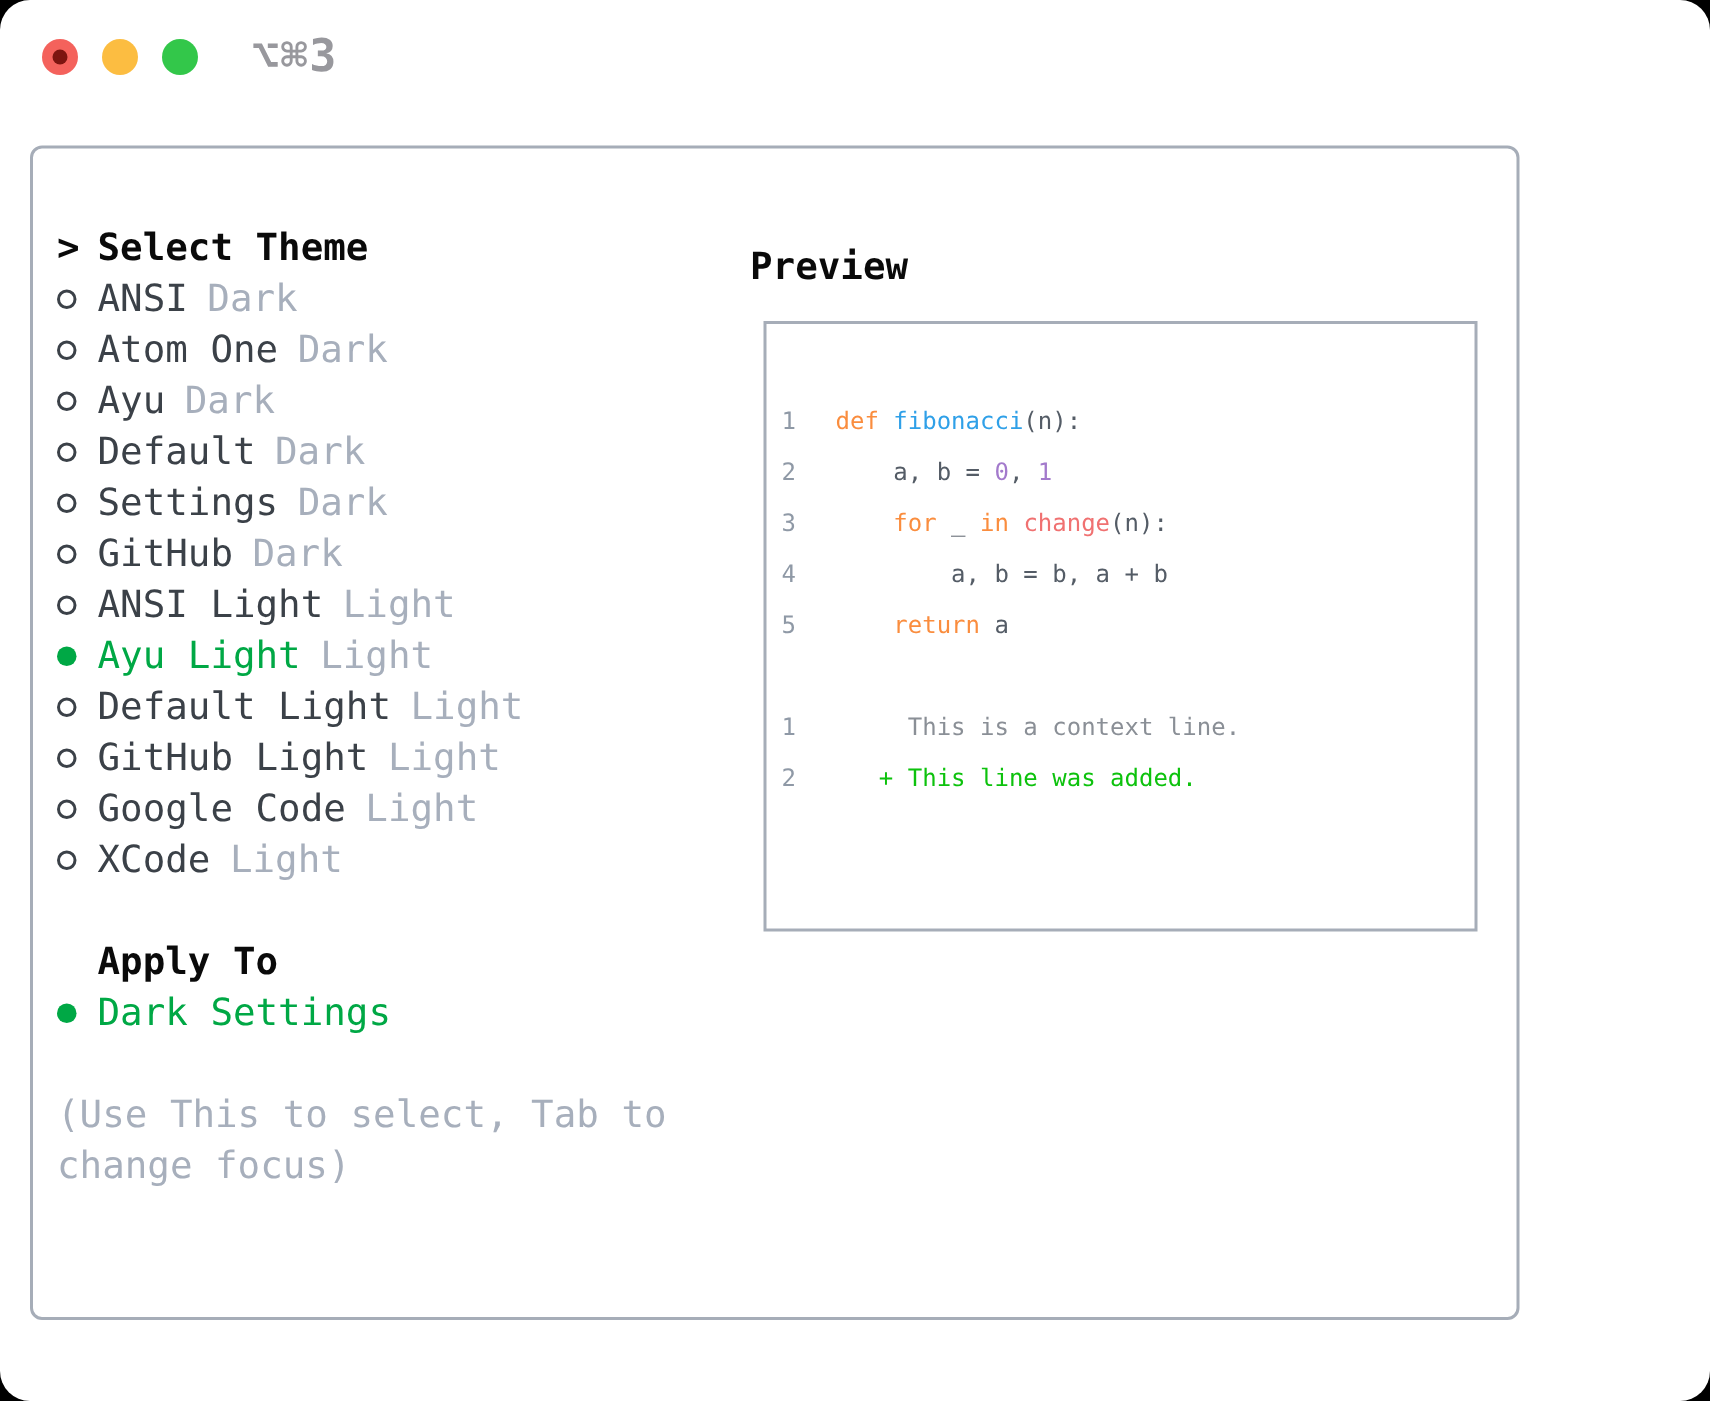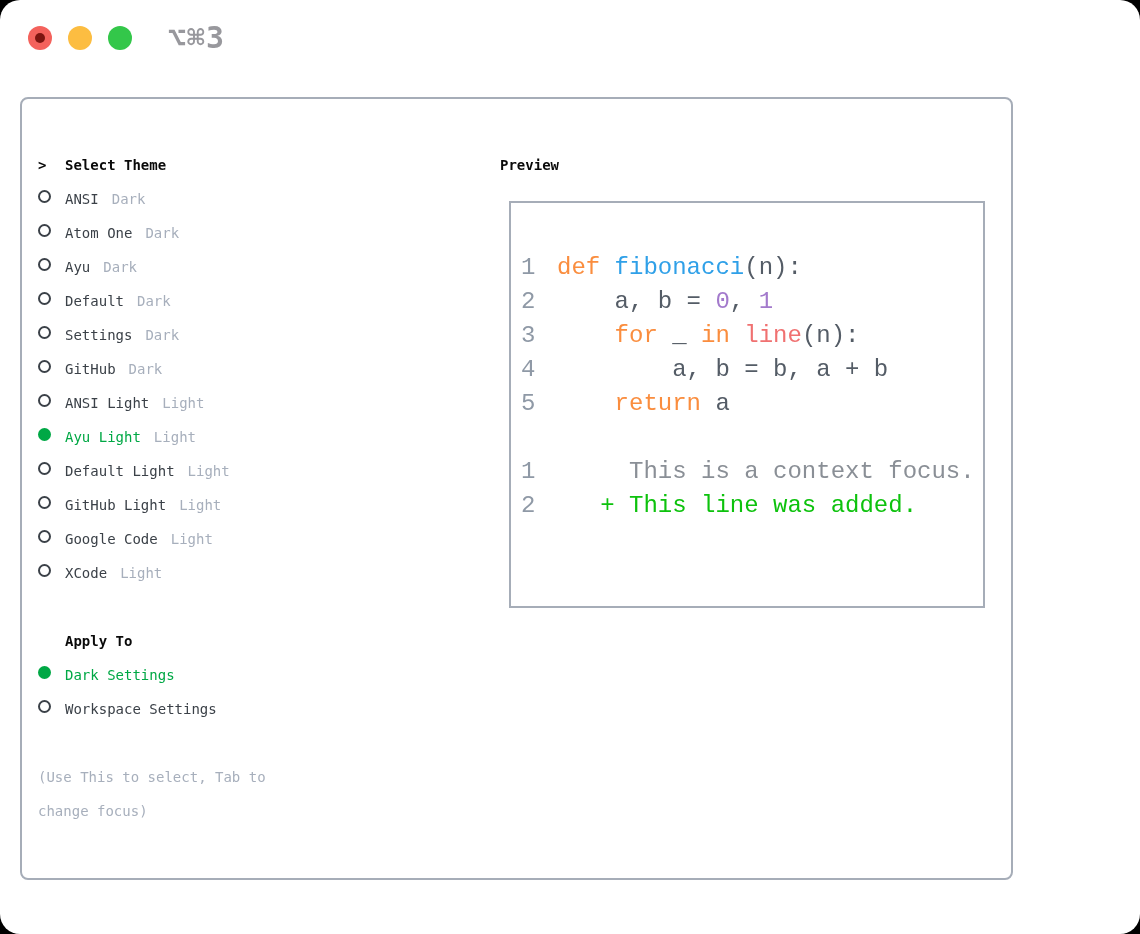--- a/index.html
+++ b/index.html
@@ -17,38 +17,38 @@
   .tl.yellow{background:var(--traffic-yellow);}
   .tl.green{background:var(--traffic-green);}
   .tl-dot{width:10px;height:10px;border-radius:50%;background:var(--traffic-red-dot);}
   .win-title{margin-left:20px;font-size:30px;font-weight:bold;color:var(--title-gray);letter-spacing:1px;line-height:24px;}
   
   .panel{
     position:absolute;left:20px;top:97px;width:993px;height:783px;box-sizing:border-box;
     border:2px solid var(--border-gray);border-radius:8px;background:#fff;
   }
   .left-col{position:absolute;left:16px;top:49px;width:450px;}
-  .right-col{position:absolute;left:478px;top:49px;}
-  .row{height:34px;line-height:34px;font-size:14px;white-space:pre;}
+  .right-col{position:absolute;left:478px;top:62px;}
+  .row{height:34px;line-height:34px;font-size:25px;white-space:pre;}
   .header-row{font-weight:bold;color:var(--heading-black);}
   .prefix{display:inline-block;width:27px;}
   .indent{padding-left:27px;}
   .dot{display:inline-block;width:13px;height:13px;border-radius:50%;box-sizing:border-box;vertical-align:1px;margin-right:14px;}
   .dot.hollow{border:2px solid var(--item-dark);}
   .dot.filled{background:var(--select-green);}
   .name{color:var(--item-dark);}
   .sel .name{color:var(--select-green);text-align:center;}
   .tag{color:var(--muted-gray);margin-left:13px;}
   .hint{color:var(--muted-gray);}
   
   .preview-box{
     box-sizing:border-box;width:476px;height:407px;margin-top:19px;margin-left:9px;
     border:2px solid var(--border-gray);padding:48px 10px 0 10px;background:#fff;
   }
-  .prow{height:34px;line-height:34px;font-size:24px;white-space:pre;font-family:Liberation Mono, monospace;}
+  .prow{height:34px;line-height:34px;font-size:16px;white-space:pre;}
   .ln{display:inline-block;width:36px;color:var(--line-num);}
   .tok-plain{color:var(--code-plain);}
   .tok-kw{color:var(--kw-orange);}
   .tok-fn{color:var(--fn-blue);}
   .tok-num{color:var(--num-purple);}
   .tok-call{color:var(--call-coral);}
   .tok-ctx{color:var(--ctx-gray);}
   .tok-del{color:var(--del-red);}
   .tok-add{color:var(--add-green);text-align:right;}
 </style>
@@ -81,35 +81,34 @@
           <div class="row theme-row sel"><span class="dot filled"></span><span class="name">Ayu Light</span><span class="tag">Light</span></div>
           <div class="row theme-row"><span class="dot hollow"></span><span class="name">Default Light</span><span class="tag">Light</span></div>
           <div class="row theme-row"><span class="dot hollow"></span><span class="name">GitHub Light</span><span class="tag">Light</span></div>
           <div class="row theme-row"><span class="dot hollow"></span><span class="name">Google Code</span><span class="tag">Light</span></div>
           <div class="row theme-row"><span class="dot hollow"></span><span class="name">XCode</span><span class="tag">Light</span></div>
         </div>
       <div class="row"></div>
       <div class="row header-row indent">Apply To</div>
       <div id="apply-rows">
           <div class="row theme-row sel"><span class="dot filled"></span><span class="name">Dark Settings</span></div>
-          <div class="row theme-row"><span class="dot hollow"></span><span class="name">Workspace Settings</span></div>
         </div>
       <div class="row"></div>
       <div class="row hint">(Use This to select, Tab to</div>
       <div class="row hint">change focus)</div>
     </div>
 
     <div class="right-col">
       <div class="row header-row">Preview</div>
       <div class="preview-box" id="preview-box">
           <div class="prow"><span class="ln">1</span><span class="tok-kw">def </span><span class="tok-fn">fibonacci</span><span class="tok-plain">(n):</span></div>
           <div class="prow"><span class="ln">2</span><span class="tok-plain">    a, b = </span><span class="tok-num">0</span><span class="tok-plain">, </span><span class="tok-num">1</span></div>
-          <div class="prow"><span class="ln">3</span><span class="tok-plain">    </span><span class="tok-kw">for</span><span class="tok-plain"> _ </span><span class="tok-kw">in</span><span class="tok-plain"> </span><span class="tok-call">line</span><span class="tok-plain">(n):</span></div>
+          <div class="prow"><span class="ln">3</span><span class="tok-plain">    </span><span class="tok-kw">for</span><span class="tok-plain"> _ </span><span class="tok-kw">in</span><span class="tok-plain"> </span><span class="tok-call">change</span><span class="tok-plain">(n):</span></div>
           <div class="prow"><span class="ln">4</span><span class="tok-plain">        a, b = b, a + b</span></div>
           <div class="prow"><span class="ln">5</span><span class="tok-plain">    </span><span class="tok-kw">return</span><span class="tok-plain"> a</span></div>
           <div class="prow"><span class="ln"></span></div>
-          <div class="prow"><span class="ln">1</span><span class="tok-ctx">     This is a context focus.</span></div>
+          <div class="prow"><span class="ln">1</span><span class="tok-ctx">     This is a context line.</span></div>
           <div class="prow"><span class="ln">2</span><span class="tok-add">   + This line was added.</span></div>
         </div>
     </div>
 
   </div>
 </div>
 
 </body></html>

